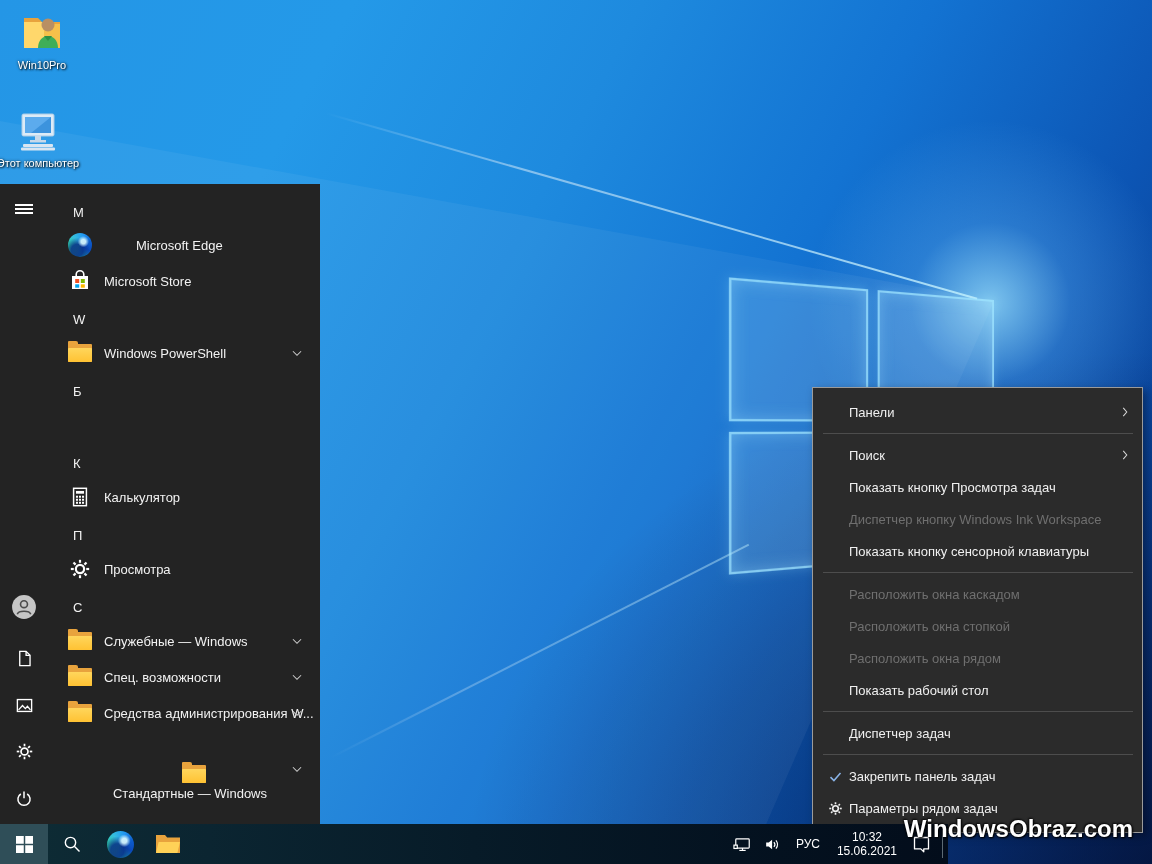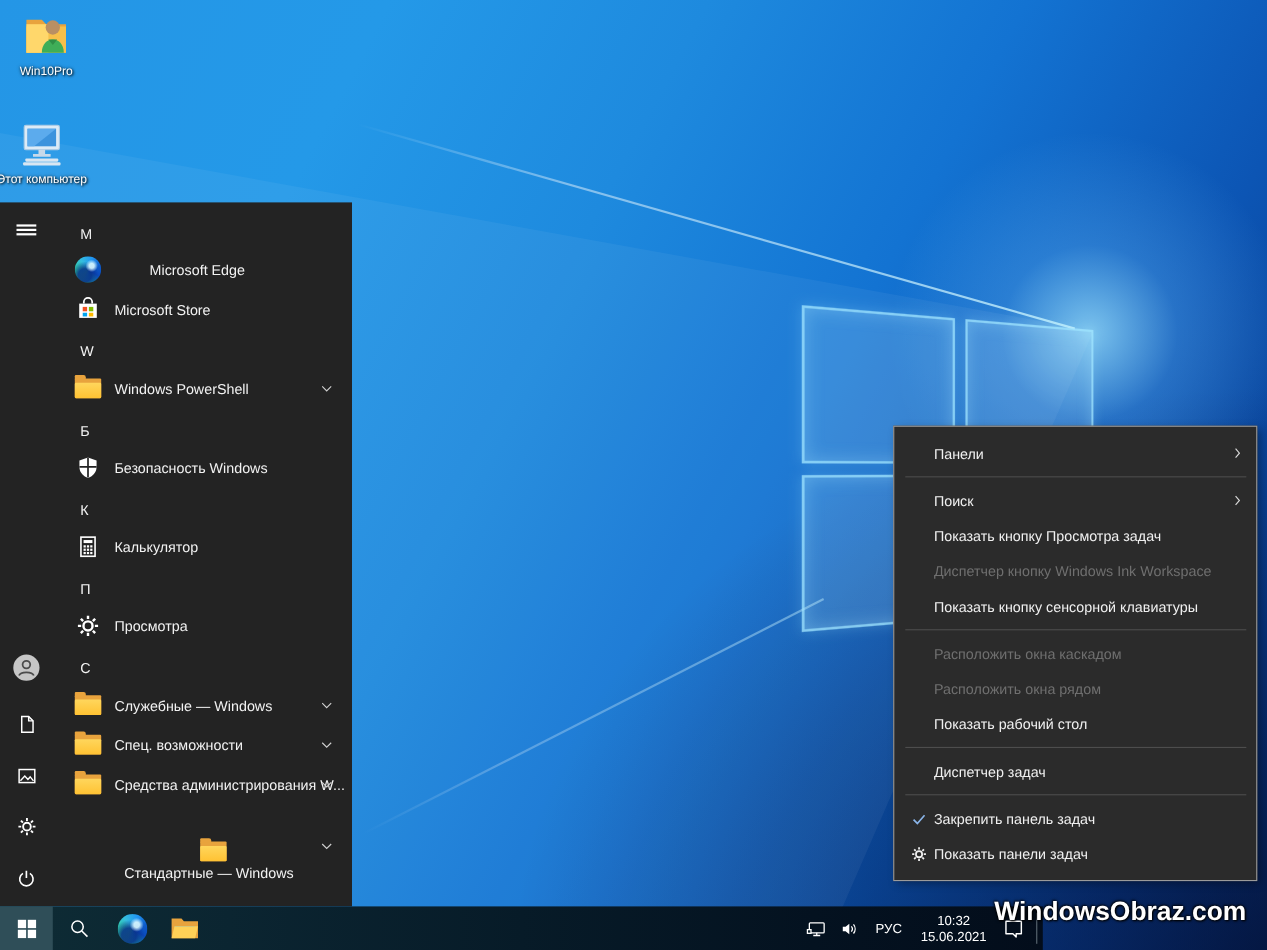--- a/index.html
+++ b/index.html
@@ -220,29 +220,20 @@
         <div class="app-lbl">Windows PowerShell</div>
         <svg class="chev" viewBox="0 0 24 24" fill="none" stroke="#cfcfcf" stroke-width="1.8">
             <polyline points="5,9 12,16 19,9"></polyline>
           </svg>
       </div>
 
       <div class="sm-row sm-letter" style="top:189px;">
           <span>Б</span>
         </div>
 
-      <div class="sm-row sm-app" style="top:223px;">
-        <div class="app-ic">
-          <svg width="22" height="22" viewBox="0 0 24 24">
-            <path d="M12 2l8.5 3v6.2c0 6.2-4.2 9.3-8.5 11.3-4.3-2-8.5-5.1-8.5-11.3V5z" fill="#fff"></path>
-            <path d="M12 2v20M3.5 11.4h17" stroke="#232323" stroke-width="1.7"></path>
-          </svg>
-        </div>
-        <div class="app-lbl">Безопасность Windows</div>
-      </div>
 
       <div class="sm-row sm-letter" style="top:261px;">
           <span>К</span>
         </div>
 
       <div class="sm-row sm-app" style="top:295px;">
         <div class="app-ic">
           <svg width="22" height="22" viewBox="0 0 24 24">
             <rect x="5" y="2.5" width="14" height="19" fill="none" stroke="#fff" stroke-width="1.6"></rect>
             <rect x="7.6" y="5.4" width="8.8" height="3" fill="#fff"></rect>
@@ -362,20 +353,23 @@
       <span>Диспетчер кнопку Windows Ink Workspace</span>
     </div>
     <div class="ctx-item">
       <span>Показать кнопку сенсорной клавиатуры</span>
     </div>
     <div class="ctx-sep"></div>
     <div class="ctx-item disabled">
       <span>Расположить окна каскадом</span>
     </div>
     <div class="ctx-item disabled">
+      <span>Расположить окна стопкой</span>
+    </div>
+    <div class="ctx-item disabled">
       <span>Расположить окна рядом</span>
     </div>
     <div class="ctx-item">
       <span>Показать рабочий стол</span>
     </div>
     <div class="ctx-sep"></div>
     <div class="ctx-item">
       <span>Диспетчер задач</span>
     </div>
     <div class="ctx-sep"></div>
@@ -394,21 +388,21 @@
           <line x1="12" y1="2" x2="12" y2="5.2"></line>
             <line x1="12" y1="18.8" x2="12" y2="22"></line>
           <line x1="2" y1="12" x2="5.2" y2="12"></line>
             <line x1="18.8" y1="12" x2="22" y2="12"></line>
           <line x1="4.9" y1="4.9" x2="7.2" y2="7.2"></line>
             <line x1="16.8" y1="16.8" x2="19.1" y2="19.1"></line>
           <line x1="4.9" y1="19.1" x2="7.2" y2="16.8"></line>
             <line x1="16.8" y1="7.2" x2="19.1" y2="4.9"></line>
         </svg>
       </span>
-      <span>Показать панели задач</span>
+      <span>Параметры рядом задач</span>
     </div>
   </div>
 
   <div class="taskbar">
     <div class="tb-btn tb-start">
       <svg width="17" height="17" viewBox="0 0 16 16">
         <rect x="0" y="0" width="7.3" height="7.3" fill="#fff"></rect>
         <rect x="8.7" y="0" width="7.3" height="7.3" fill="#fff"></rect>
         <rect x="0" y="8.7" width="7.3" height="7.3" fill="#fff"></rect>
         <rect x="8.7" y="8.7" width="7.3" height="7.3" fill="#fff"></rect>

